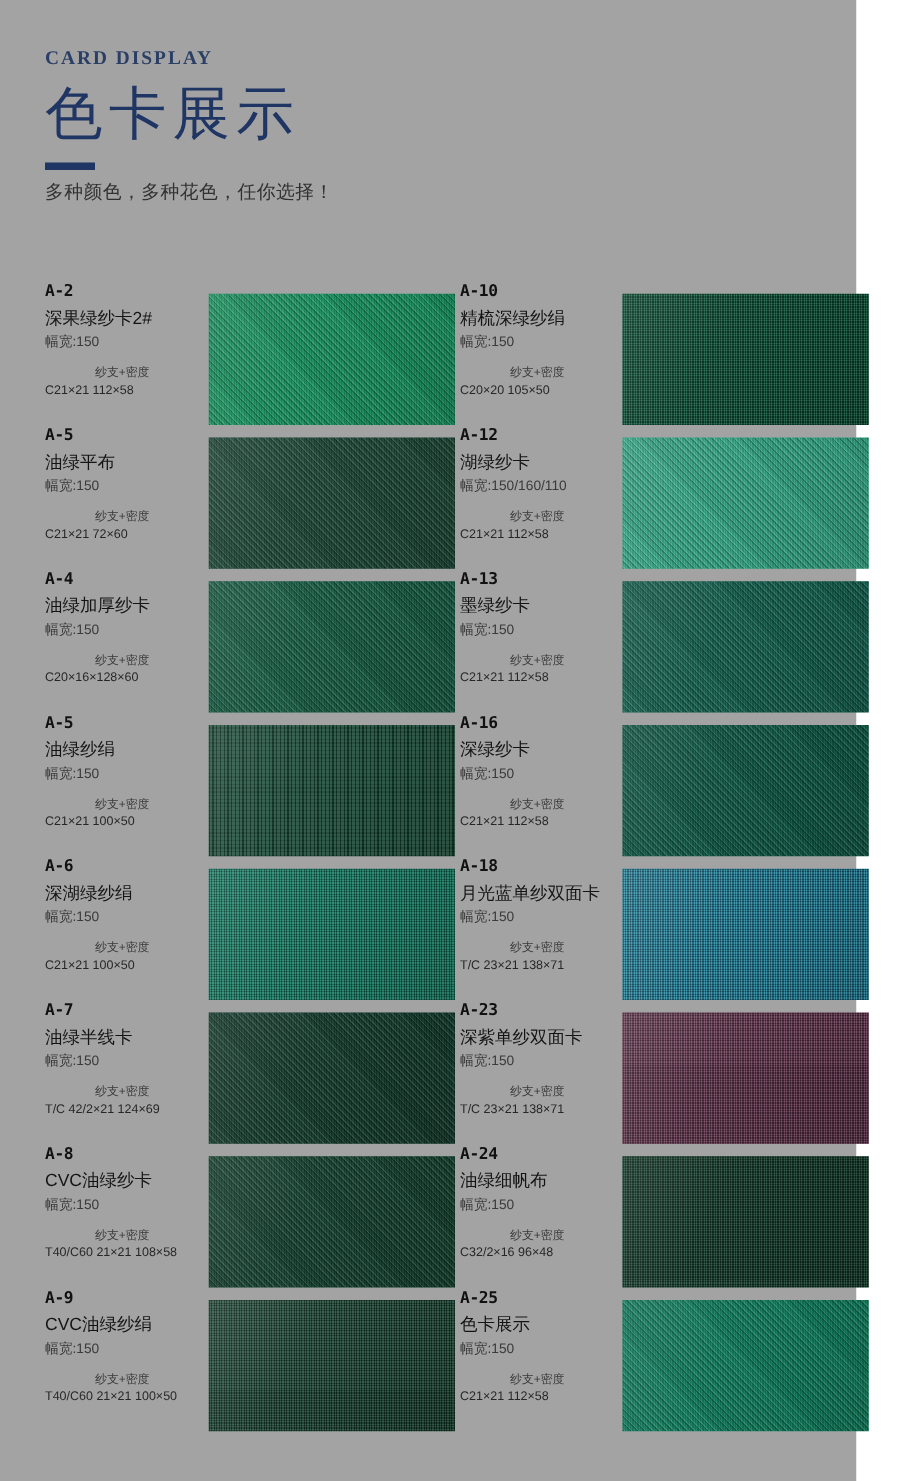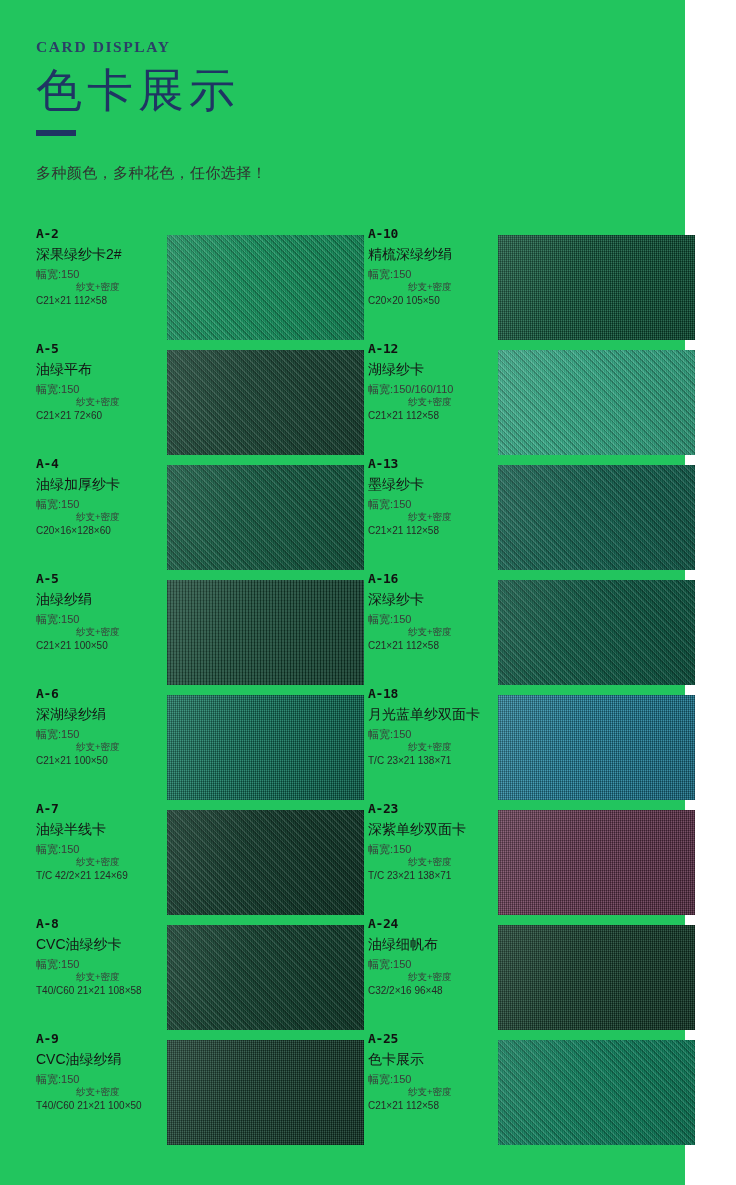--- a/index.html
+++ b/index.html
@@ -3,21 +3,21 @@
 <meta charset="utf-8">
 <title>Card Display</title>
 <style>
   * { margin:0; padding:0; box-sizing:border-box; }
   html, body {
     width:736px; height:1185px;
     background:#ffffff;
     font-family:"Liberation Sans","DejaVu Sans",sans-serif;
     overflow:hidden;
   }
-  .page { position:relative; width:685px; height:1185px; background:#22c55e; }
+  .page { position:relative; width:685px; height:1185px; background:#a3a3a3; }
 
   
   .header { position:absolute; left:36px; top:38px; width:660px; }
   .eyebrow {
     font-family:"Liberation Serif","DejaVu Serif",serif;
     font-size:15.5px;
     letter-spacing:1.6px;
     color:#2b3f66;
     font-weight:700;
   }
@@ -29,21 +29,21 @@
     font-weight:400;
     color:#1f3563;
     letter-spacing:5px;
   }
   .rule {
     margin-top:14px;
     width:40px; height:6px;
     background:#1f3563;
   }
   .subtitle {
-    margin-top:28px;
+    margin-top:8px;
     font-size:15px;
     color:#313131;
     letter-spacing:0.4px;
   }
 
   
   .grid {
     position:absolute;
     left:0; top:227px;
     width:736px;
@@ -74,21 +74,21 @@
     white-space:nowrap;
   }
   .width {
     margin-top:6px;
     font-size:11px;
     color:#3a3a3a;
     line-height:1.25;
     white-space:nowrap;
   }
   .yarn {
-    margin-top:0;
+    margin-top:12px;
     font-size:9.5px;
     color:#3a3a3a;
     line-height:1.25;
     white-space:nowrap;
     padding-left:40px;
   }
   .spec {
     margin-top:2px;
     font-size:10px;
     color:#272727;

